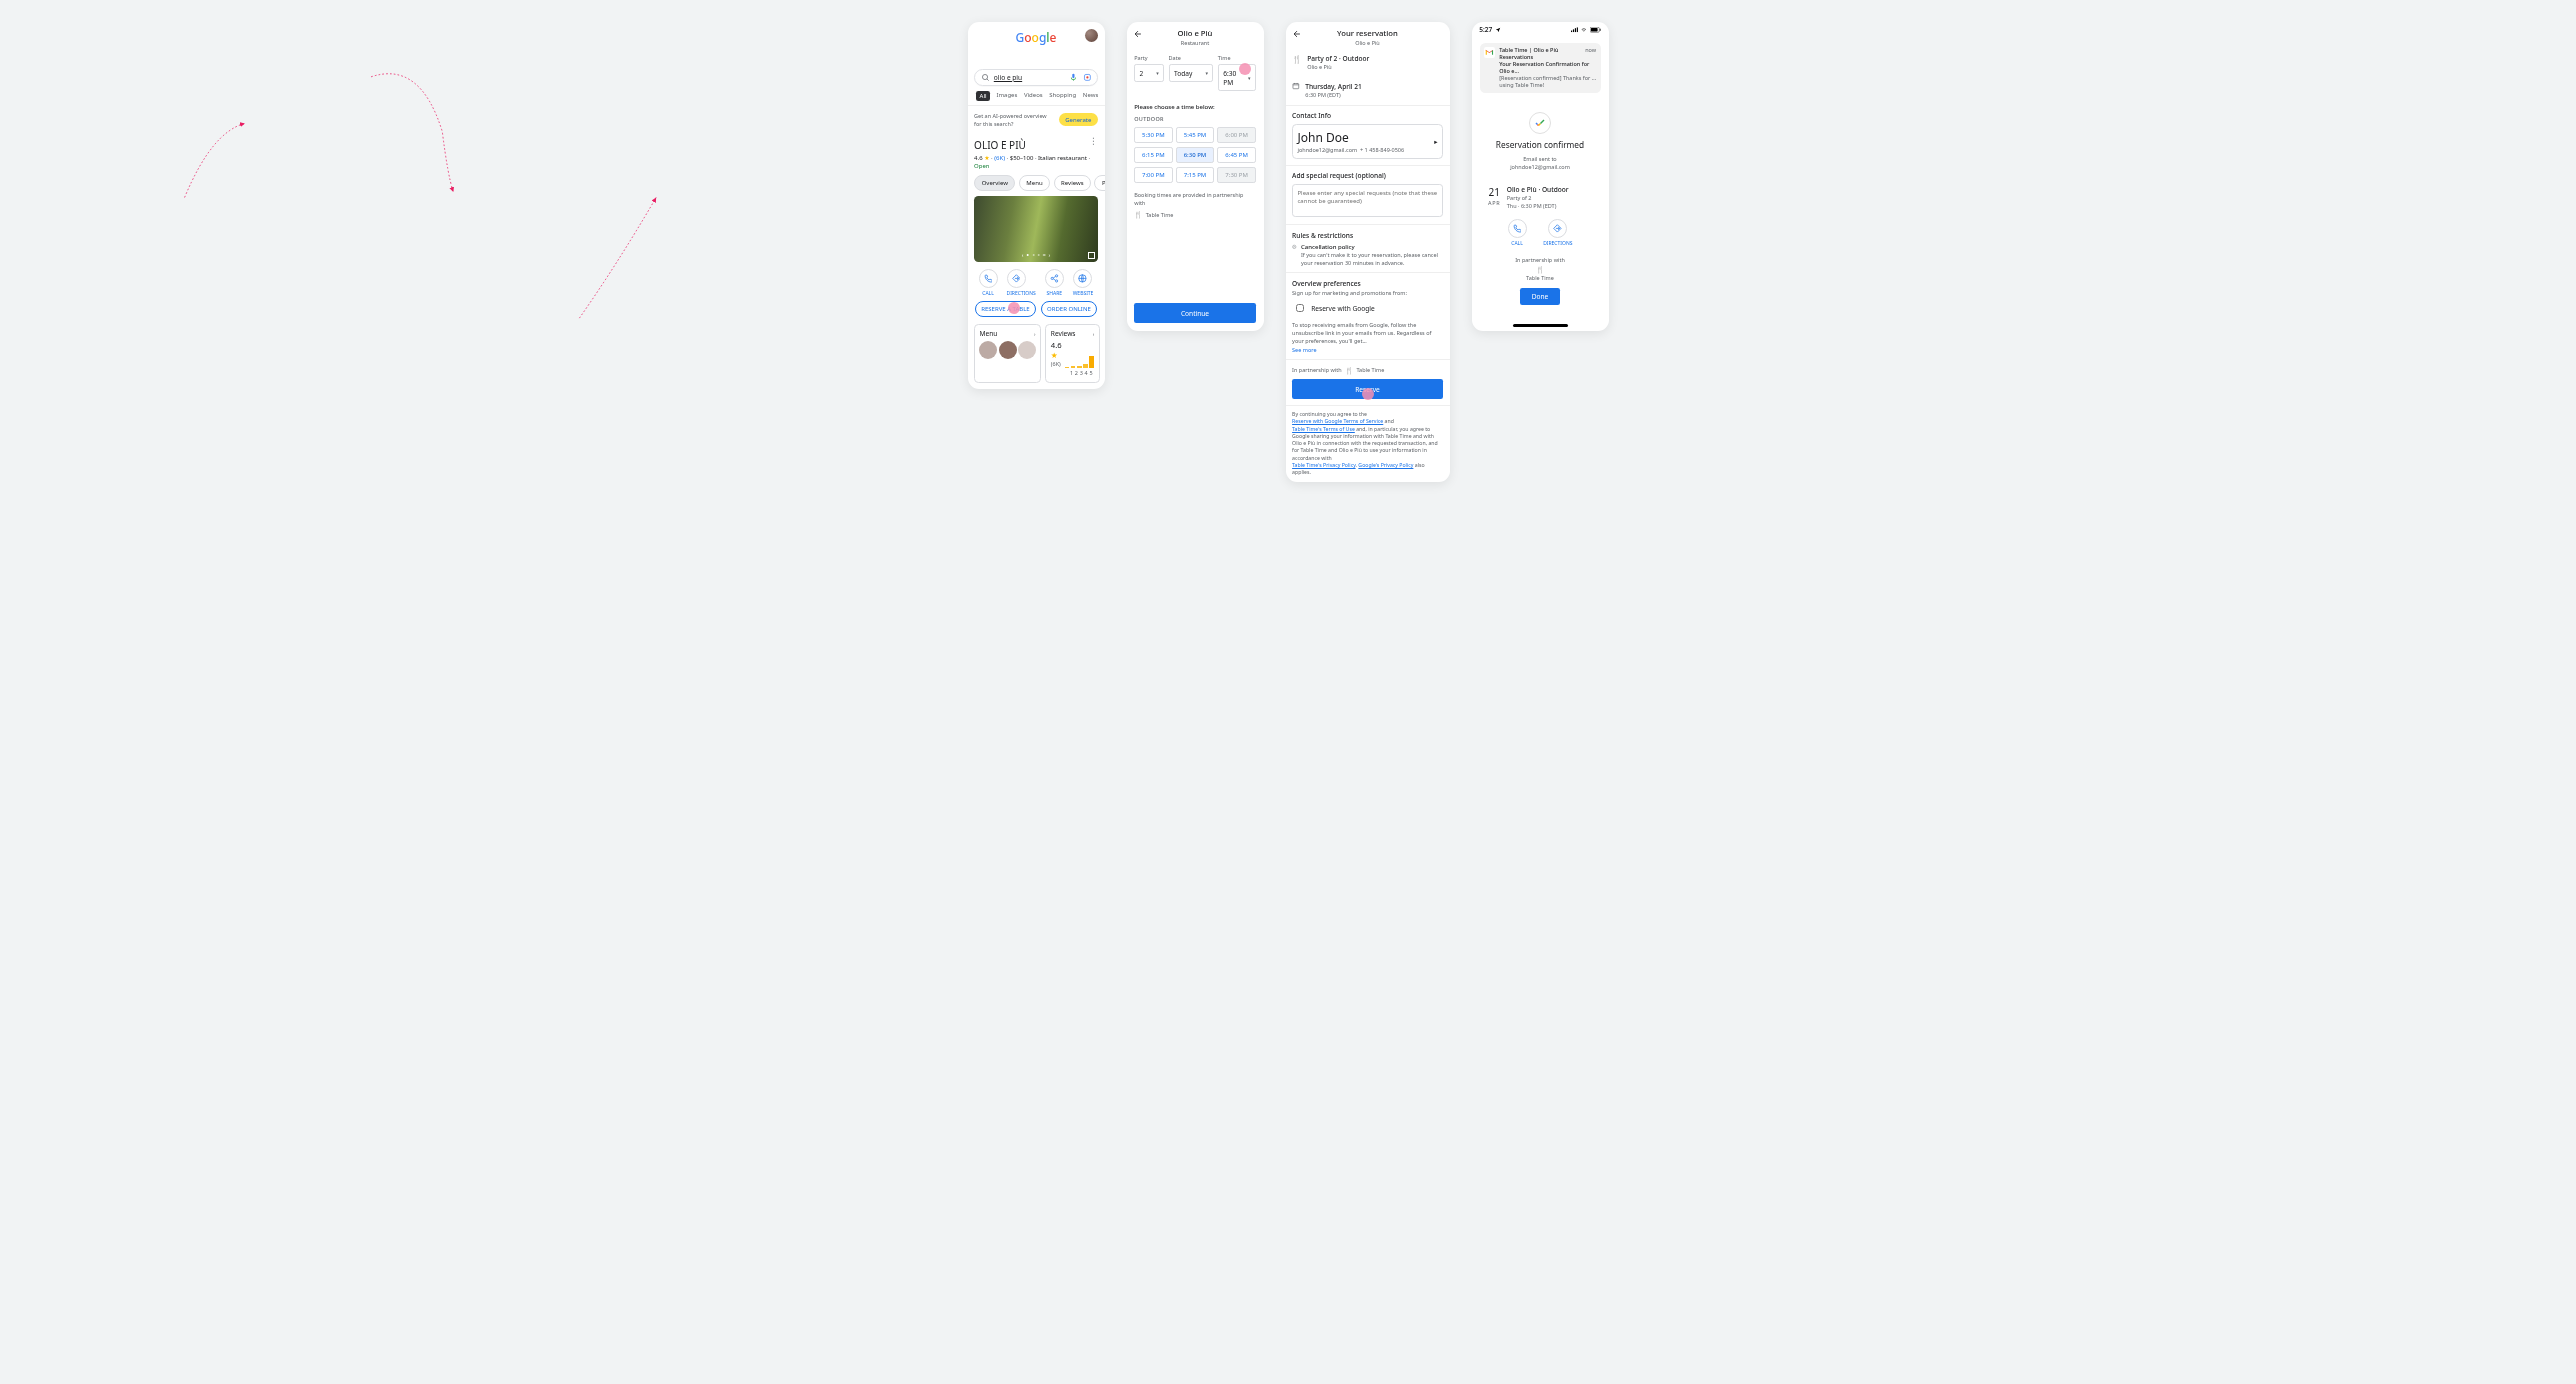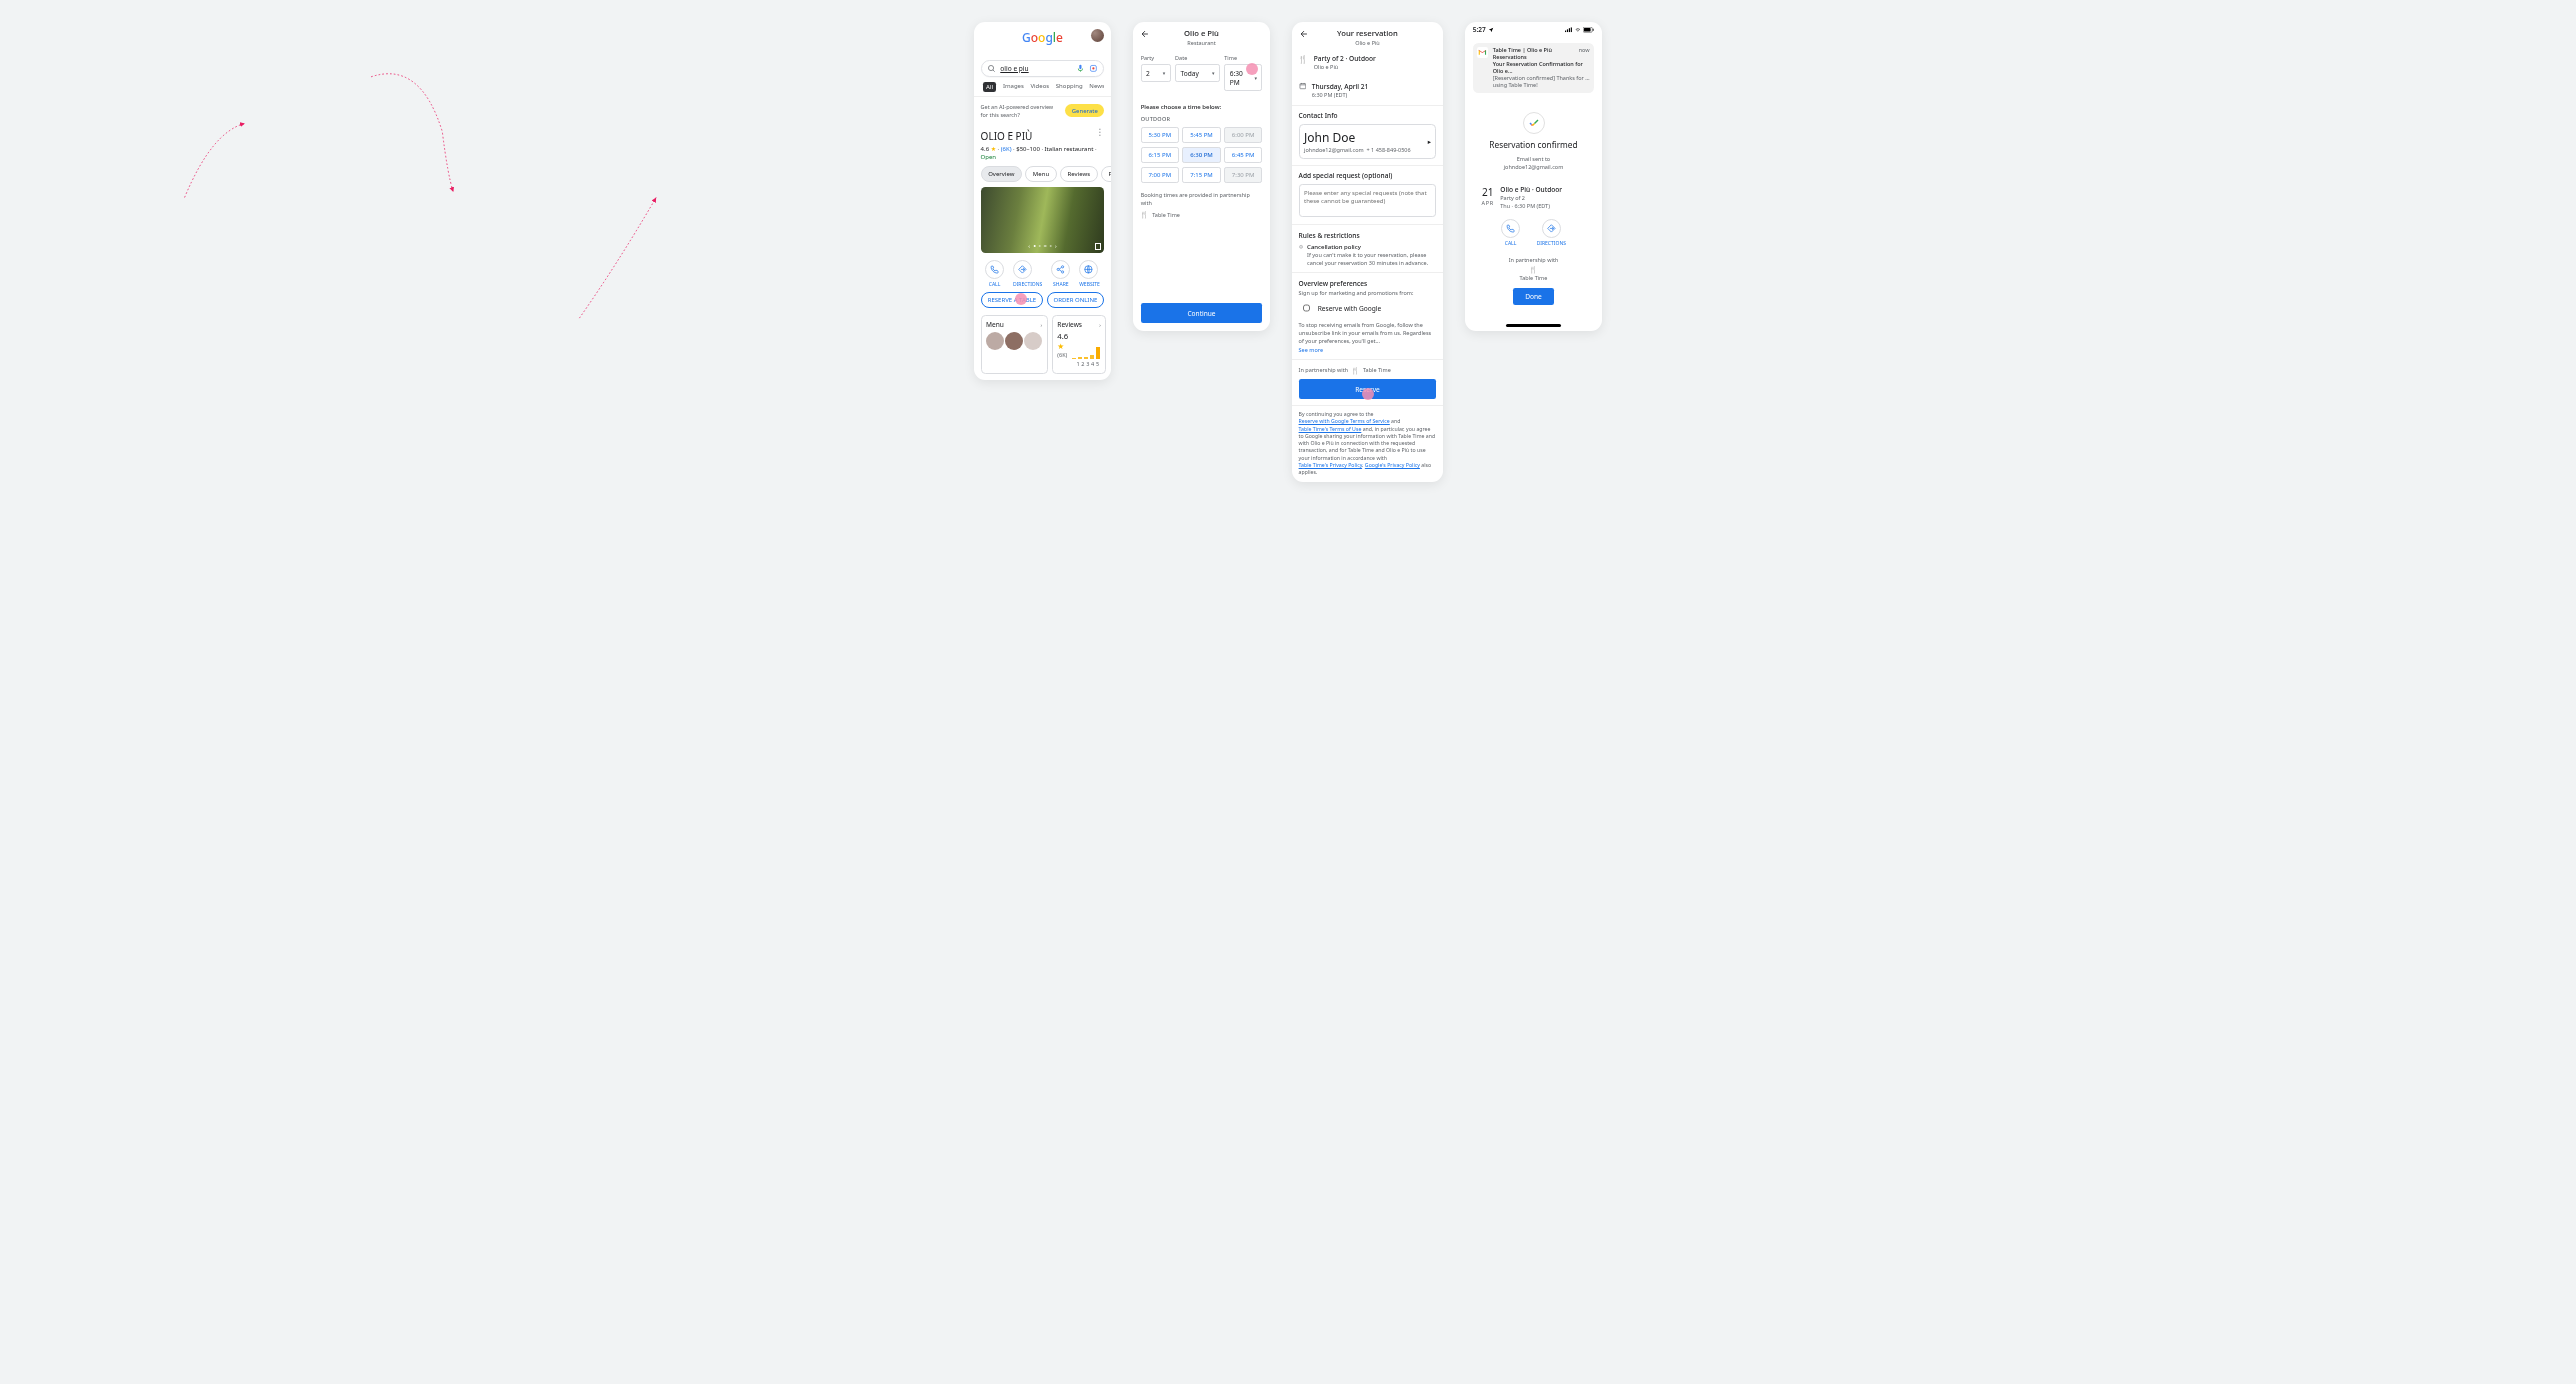--- a/index.html
+++ b/index.html
@@ -58,21 +58,21 @@
 <div class="row">
 
 <div class="phone">
   <div style="padding:6.6px 6.6px 0;">
     <div style="display:flex;align-items:center;justify-content:center;position:relative;">
       <div class="google-logo">
         <span style="color:#4285F4">G</span><span style="color:#EA4335">o</span><span style="color:#FBBC05">o</span><span style="color:#4285F4">g</span><span style="color:#34A853">l</span><span style="color:#EA4335">e</span>
       </div>
       <div class="avatar" style="position:absolute;right:0;top:0;"></div>
     </div>
-    <div class="search-pill" style="margin-top:14px;text-decoration:underline;">
+    <div class="search-pill" style="margin-top:23px;text-decoration:underline;">
       <svg width="8.8" height="8.8" viewBox="0 0 24 24" fill="none" stroke="#5f6368" stroke-width="2">
             <circle cx="11" cy="11" r="7"></circle>
             <path d="m21 21-5-5"></path>
           </svg>
       <span style="flex:1;color:#202124;">olio e piu</span>
       <svg width="8.8" height="8.8" viewBox="0 0 24 24">
             <path fill="#4285F4" d="M12 14a3 3 0 0 0 3-3V5a3 3 0 0 0-6 0v6a3 3 0 0 0 3 3z"></path>
             <path fill="#34A853" d="M11 18.9V21h2v-2.1a7 7 0 0 0 6-6.9h-2a5 5 0 0 1-10 0H5a7 7 0 0 0 6 6.9z"></path>
           </svg>
       <svg width="8.8" height="8.8" viewBox="0 0 24 24">
@@ -257,21 +257,21 @@
     <div style="display:flex;align-items:center;gap:3.3px;margin-top:3.3px;">
       <span style="color:#f4b400;">🍴</span>
       <span class="small">Table Time</span>
     </div>
   </div>
   <div style="margin-top:auto;padding:7.7px;">
     <button class="btn-primary">Continue</button>
   </div>
 </div>
 
-<div class="phone" style="width:151px;">
+<div class="phone" style="width:164px;">
   <div class="hdr">
     <svg class="back" width="10" height="10" viewBox="0 0 24 24" fill="none" stroke="#202124" stroke-width="2">
           <path d="M19 12H5M12 5l-7 7 7 7"></path>
         </svg>
     <div>
       <div class="title">Your reservation</div>
       <div class="subtitle">Olio e Più</div>
     </div>
   </div>
   <div class="sec first" style="display:flex;gap:5.5px;">

